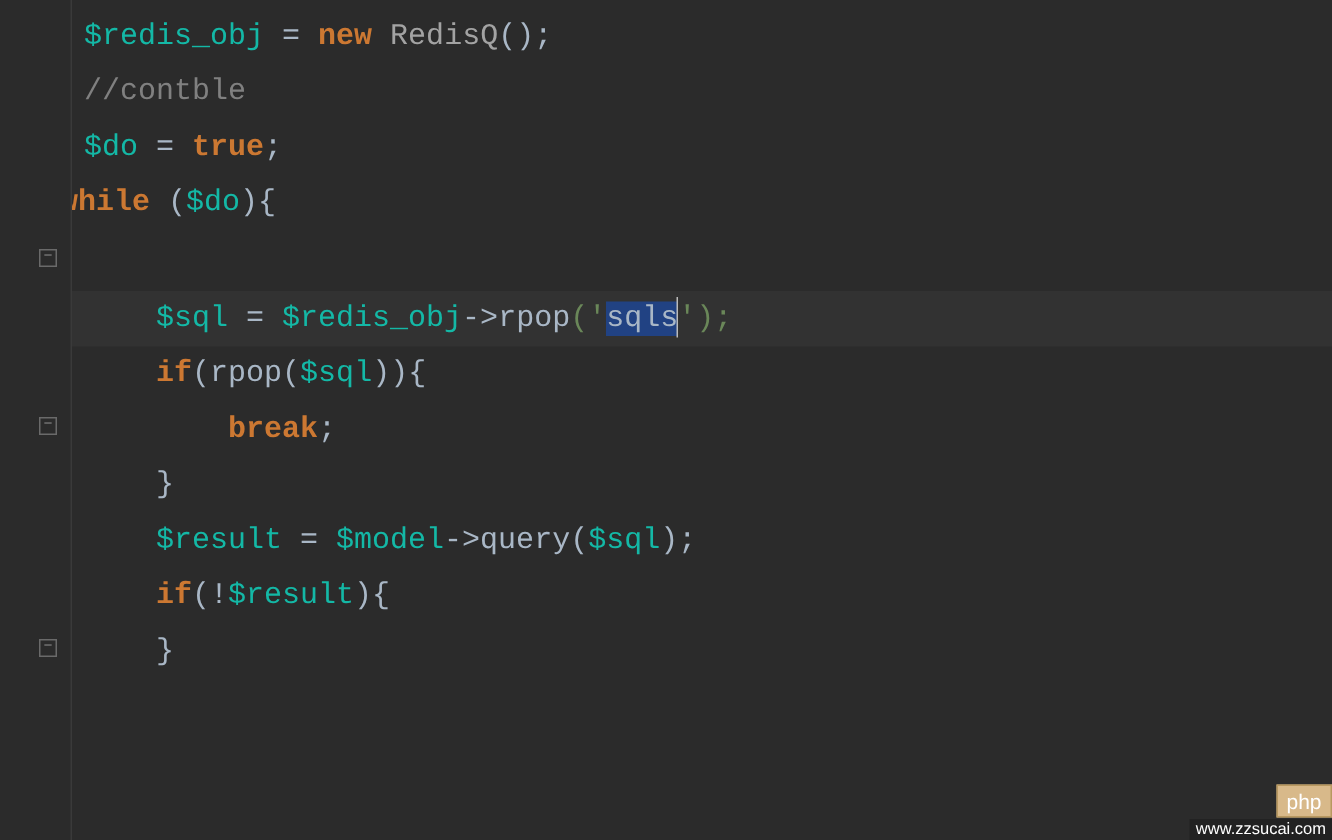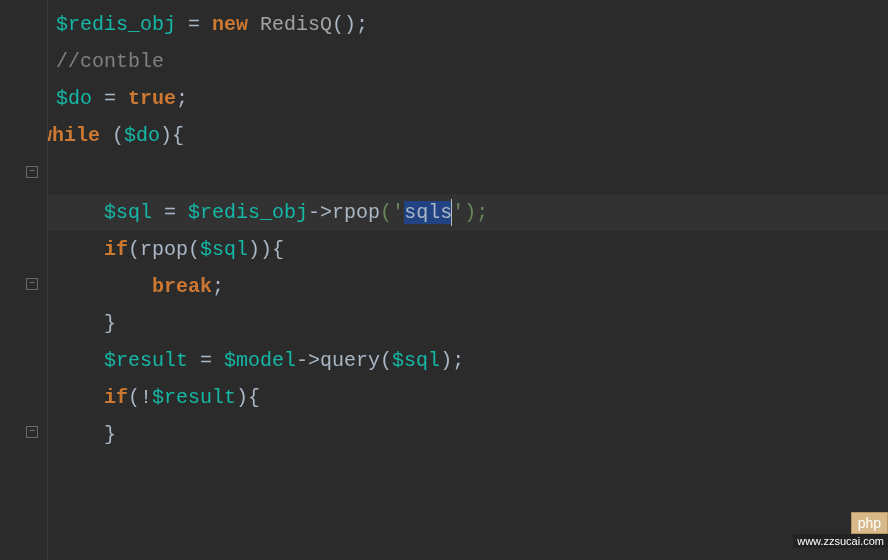--- a/index.html
+++ b/index.html
@@ -65,21 +65,21 @@
 .caret {
   display: inline-block;
   border-right: 1px solid #bbb;
   height: 27px;
   vertical-align: middle;
   margin-left: -1px;
 }
 .watermark {
   position: absolute;
   right: 0;
-  bottom: 12px;
+  bottom: 0px;
   text-align: right;
 }
 .wm-top {
   display: inline-block;
   background: #d8b98a;
   color: #fff;
   font-family: Arial, sans-serif;
   font-size: 14px;
   padding: 2px 6px;
   border: 1px solid #b89860;

